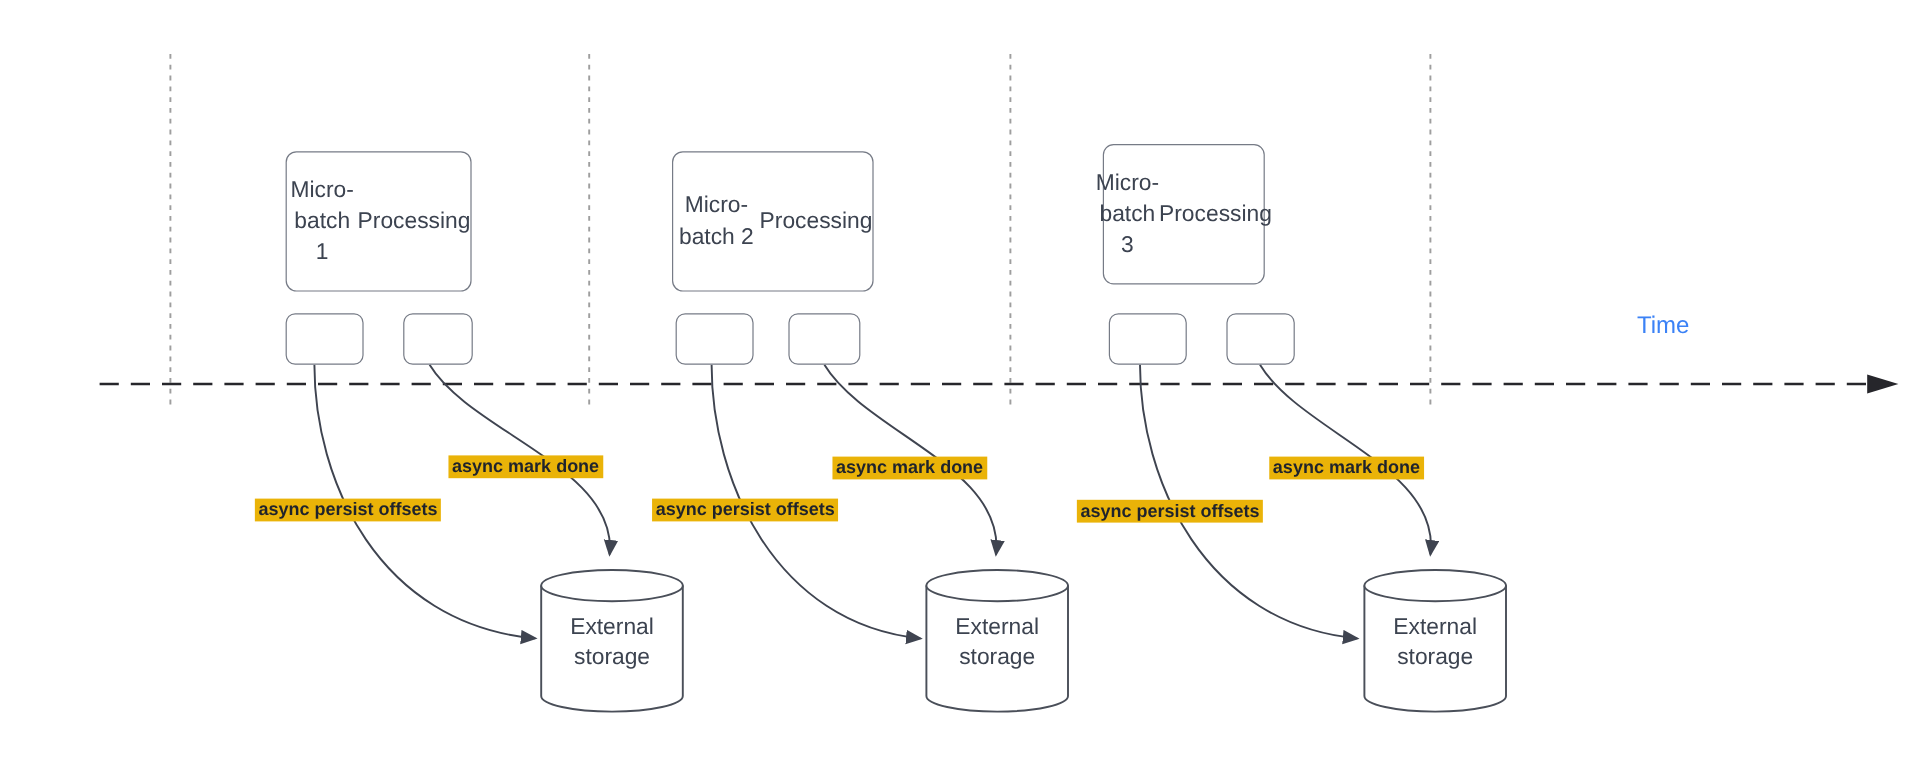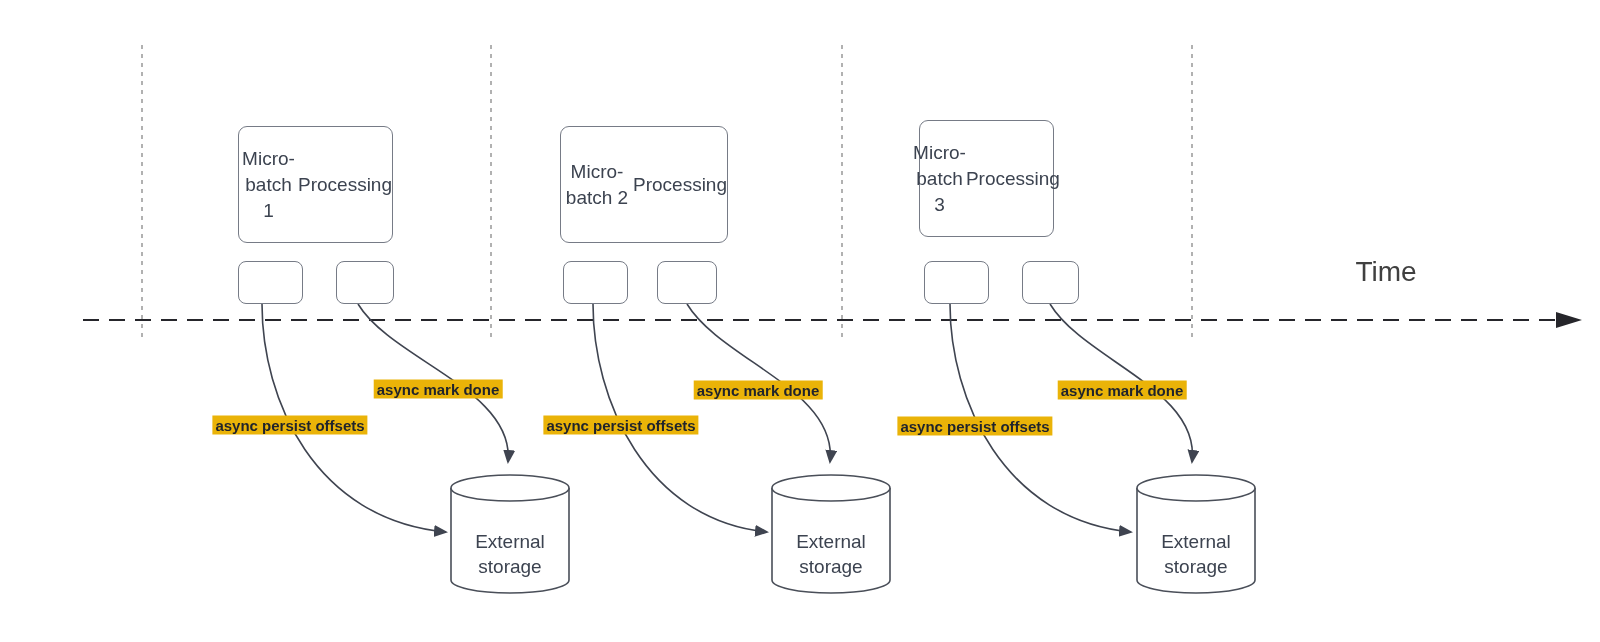--- a/index.html
+++ b/index.html
@@ -51,27 +51,26 @@
     padding: 1px 3px;
     white-space: nowrap;
   }
   .cyl-text {
     position: absolute;
     width: 118px;
     text-align: center;
     color: #3c4350;
     font-size: 19px;
     line-height: 25px;
-    margin-top: 19px;
   }
   .time-label {
     position: absolute;
     transform: translate(-50%, -50%);
-    font-size: 28px;
-    color: #404040;
+    font-size: 20px;
+    color: #3b82f6;
     white-space: nowrap;
   }
 </style>
 </head>
 <body>
 
 <div id="canvas">
 
   <svg id="wires" width="1600" height="642" viewBox="0 0 1600 642" xmlns="http://www.w3.org/2000/svg">
     <defs>

